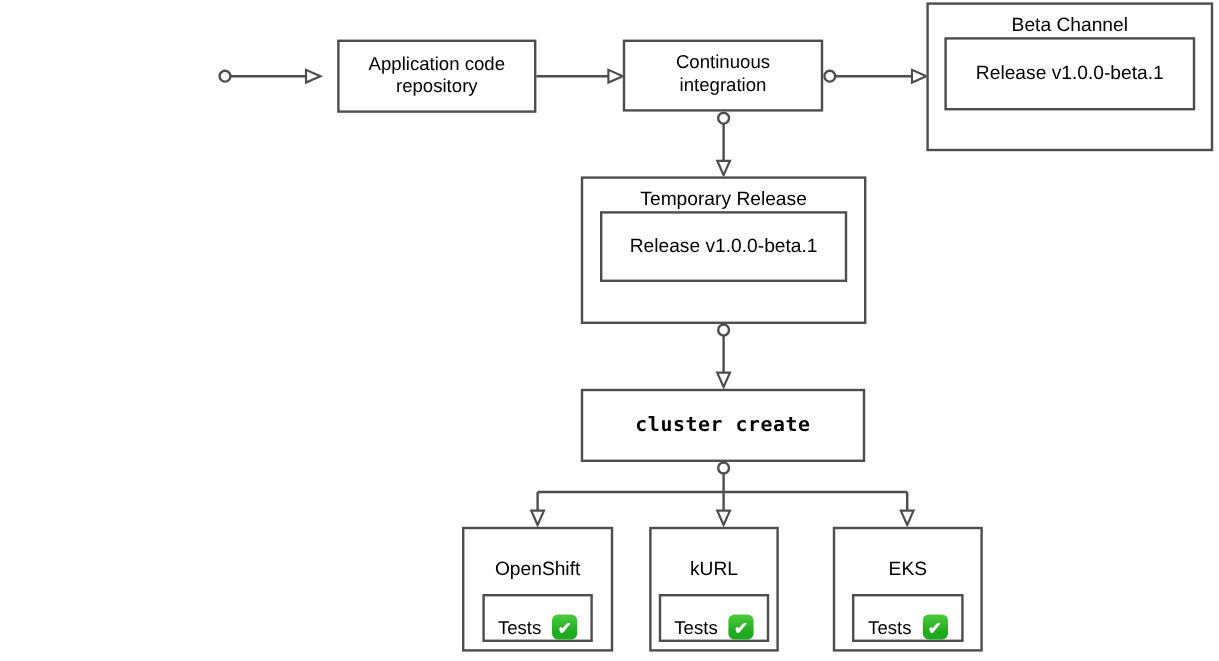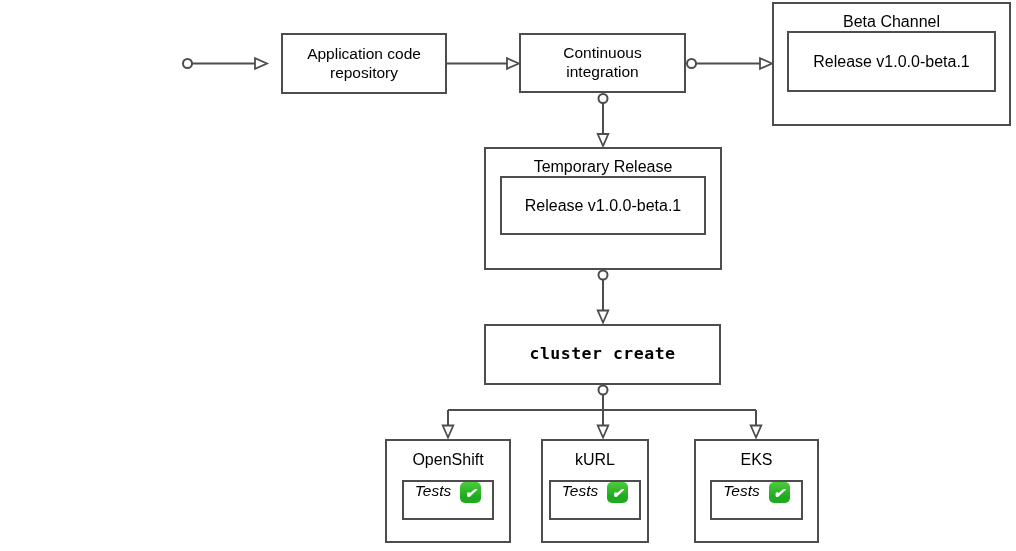--- a/index.html
+++ b/index.html
@@ -63,34 +63,33 @@
     font-size: 16px;
   }
 
   .mono {
     font-family: "DejaVu Sans Mono", "Liberation Mono", monospace;
     font-weight: bold;
     font-size: 16.5px;
     letter-spacing: 0.5px;
   }
 
-  .cluster-box { padding-top: 10px; }
+  .cluster-box { padding-top: 25px; }
   .cluster-title { font-size: 16px; }
   .tests-box {
     box-sizing: border-box;
     border: 2px solid var(--stroke);
     background: #ffffff;
     margin-top: 11px;
     height: 40px;
     padding: 0 11px;
     display: flex;
-    align-items: flex-start;
+    align-items: flex-end;
     gap: 9px;
     font-size: 15.5px;
-    font-style: italic;
   }
   .check-badge {
     width: 21px;
     height: 21px;
     border-radius: 5px;
     background: linear-gradient(180deg, var(--check-green-light) 0%, var(--check-green) 70%);
     color: #ffffff;
     font-weight: bold;
     font-size: 14px;
     display: flex;

